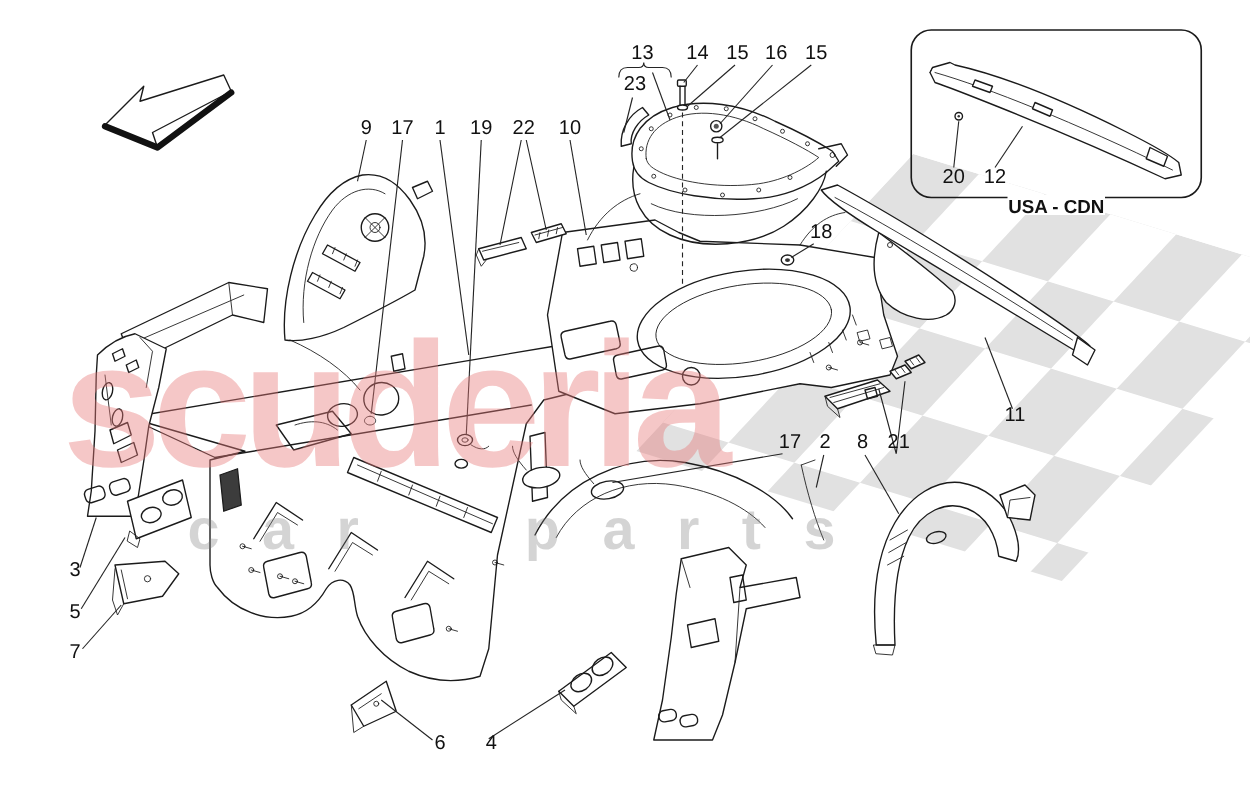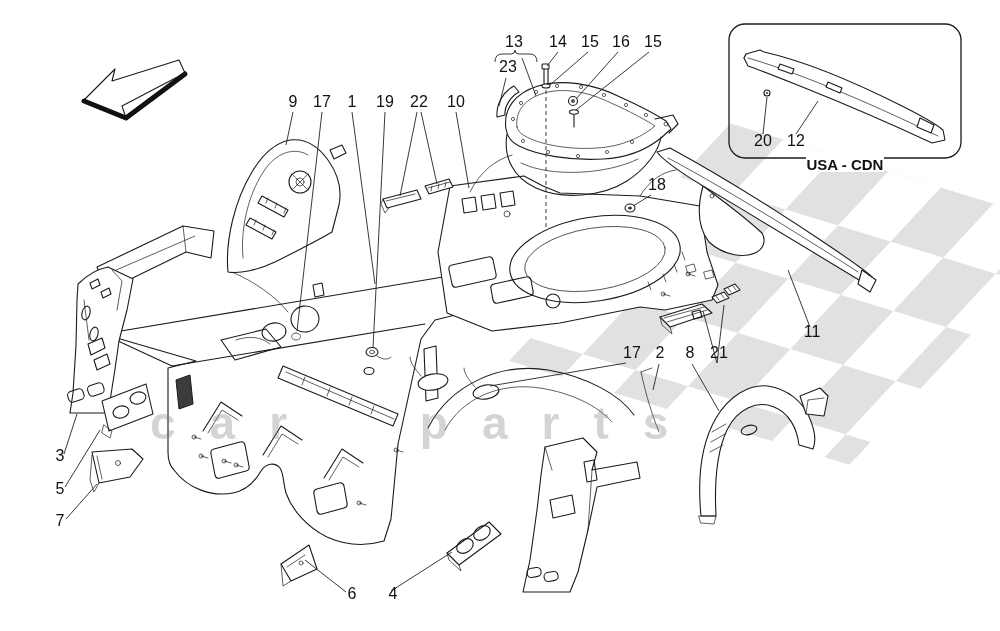--- a/index.html
+++ b/index.html
@@ -327,15 +327,16 @@
         <text x="60" y="461" class="callout">3</text>
         <text x="60" y="494" class="callout">5</text>
         <text x="60" y="526" class="callout">7</text>
         <text x="352" y="599" class="callout">6</text>
         <text x="393" y="599" class="callout">4</text>
         <text x="763" y="146" class="callout">20</text>
         <text x="796" y="146" class="callout">12</text>
       </g>
   </svg>
 
+  <div id="wm-brand">scuderia</div>
   <div id="wm-sub">car parts</div>
 
 </div>
 
 </body></html>

